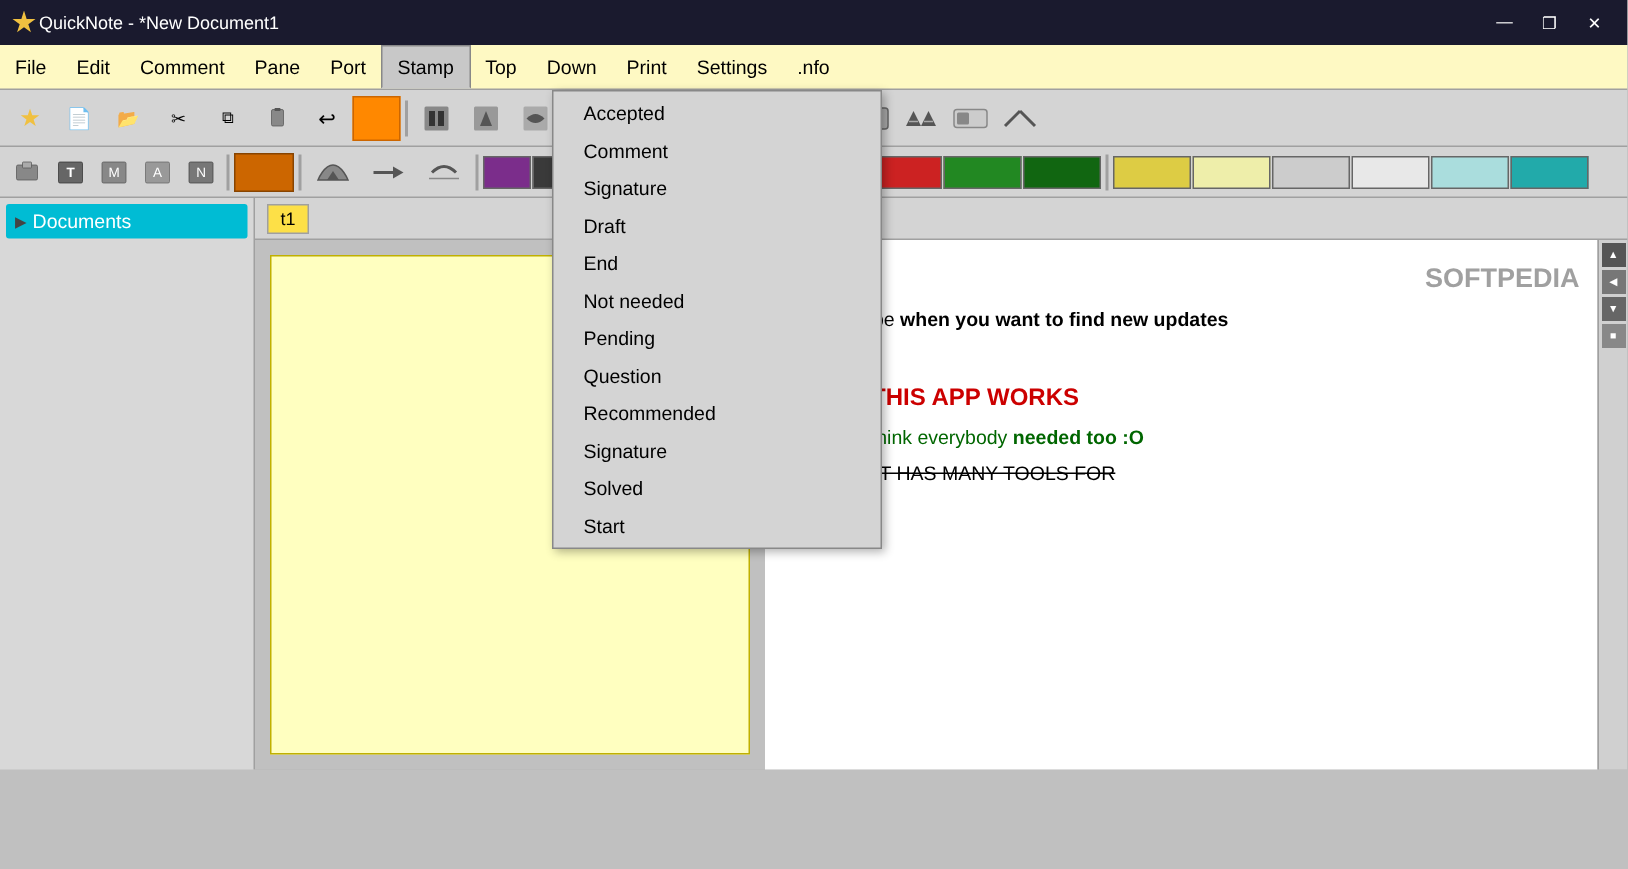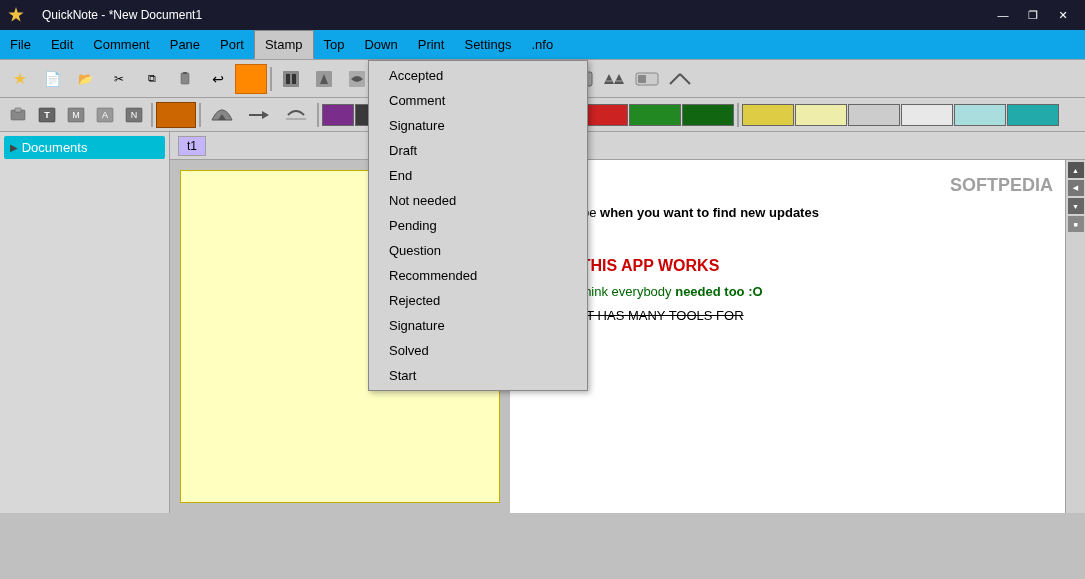--- a/index.html
+++ b/index.html
@@ -19,21 +19,21 @@
       color: white;
       height: 30px;
       display: flex;
       align-items: center;
       padding: 0 8px;
       justify-content: space-between;
     }
     .title-bar-left {
       display: flex;
       align-items: center;
-      gap: 18px;
+      gap: 2px;
     }
     .title-bar-icon {
       width: 16px;
       height: 16px;
       background: #f0c040;
       clip-path: polygon(50% 0%, 61% 35%, 98% 35%, 68% 57%, 79% 91%, 50% 70%, 21% 91%, 32% 57%, 2% 35%, 39% 35%);
     }
     .title-bar-text {
       font-size: 12px;
     }
@@ -49,21 +49,21 @@
       color: white;
       cursor: pointer;
       font-size: 11px;
       display: flex;
       align-items: center;
       justify-content: center;
     }
 
     
     .menu-bar {
-      background: #0ea5e9;
+      background: #fef9c3;
       height: 30px;
       display: flex;
       align-items: center;
       border-bottom: 1px solid #a0a0a0;
     }
     .menu-item {
       padding: 5px 10px;
       cursor: pointer;
       font-size: 13px;
       height: 100%;
@@ -465,21 +465,21 @@
   <div class="sidebar">
     <div class="sidebar-item selected">
       <span class="expand-icon">▶</span>
       <span>Documents</span>
     </div>
   </div>
 
   <div class="content-area">
 
     <div class="content-header">
-      <span style="padding: 2px 8px; background:#c4b5fd; border:1px solid #a0a0a0; cursor:pointer;">t1</span>
+      <span style="padding: 2px 8px; background:#fde047; border:1px solid #a0a0a0; cursor:pointer;">t1</span>
     </div>
 
     <div style="display:flex; flex:1;">
 
       <div style="width:340px; background:#c0c0c0; position:relative;">
         <div style="position:absolute; top:10px; left:10px; right:10px; bottom:10px; background:#ffffc0; border:1px solid #c0b000;">
         </div>
       </div>
 
       <div class="doc-text">
@@ -506,18 +506,17 @@
   <div class="dropdown-menu">
     <div class="dropdown-menu-item">Accepted</div>
     <div class="dropdown-menu-item">Comment</div>
     <div class="dropdown-menu-item">Signature</div>
     <div class="dropdown-menu-item">Draft</div>
     <div class="dropdown-menu-item">End</div>
     <div class="dropdown-menu-item">Not needed</div>
     <div class="dropdown-menu-item">Pending</div>
     <div class="dropdown-menu-item">Question</div>
     <div class="dropdown-menu-item">Recommended</div>
-    <div class="dropdown-menu-item">Rejected</div>
     <div class="dropdown-menu-item">Signature</div>
     <div class="dropdown-menu-item">Solved</div>
     <div class="dropdown-menu-item">Start</div>
   </div>
 </div>
 
 </body></html>

